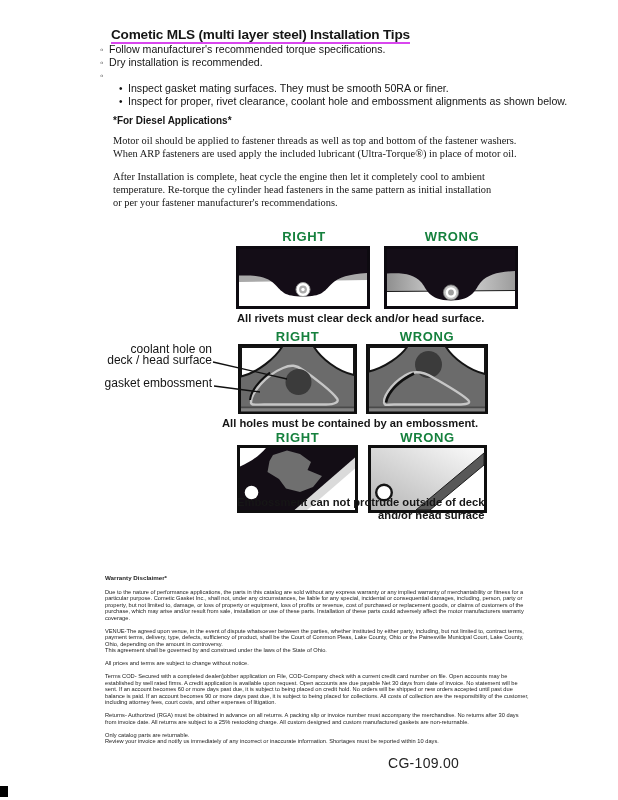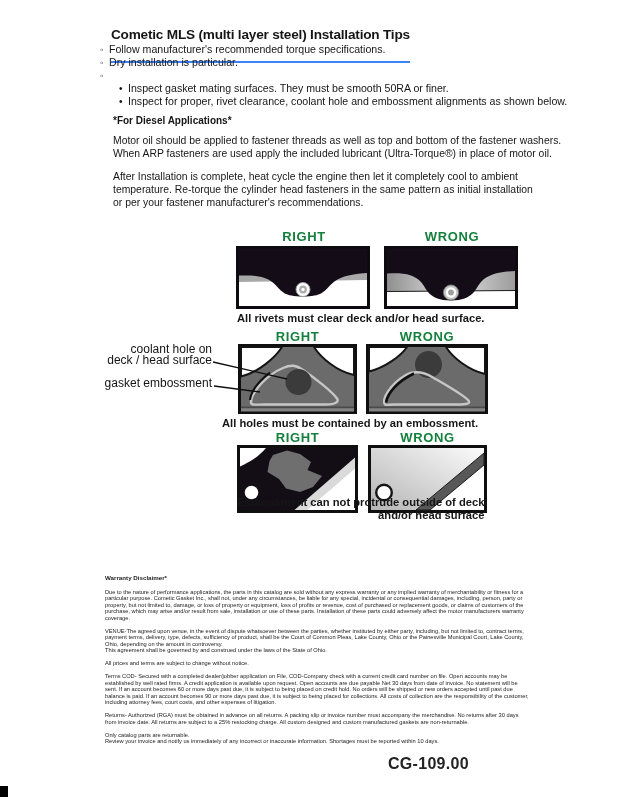--- a/index.html
+++ b/index.html
@@ -5,53 +5,53 @@
   html,body{margin:0;padding:0;}
   body{
     width:618px;height:800px;position:relative;background:#ffffff;
     font-family:"Liberation Sans","DejaVu Sans",sans-serif;color:#161616;
     overflow:hidden;
   }
   .abs{position:absolute;}
   .pre{white-space:pre-line;}
   .title{
     left:111px;top:18px;font-size:13.6px;font-weight:bold;letter-spacing:-0.2px;
-    border-bottom:2px solid #3b82f6;padding-bottom:19px;display:inline-block;
+    border-bottom:2px solid #d946ef;padding-bottom:0;display:inline-block;
   }
   .intro{left:100px;top:43px;width:505px;font-size:10.6px;line-height:13px;}
   .b-row{display:flex;align-items:flex-start;}
   .b-row.sub{padding-left:19px;}
   .b-mark{width:9px;flex:0 0 9px;font-size:10px;line-height:13px;color:#333;}
   .b-mark.solid{color:#111;}
   .diesel{left:113px;top:114px;width:500px;font-size:10.4px;line-height:13px;}
   .diesel h2{font-size:10px;font-weight:bold;margin:0 0 7px 0;}
-  .diesel p{margin:0 0 10px 0;}
+  .diesel p{margin:0 0 10px 0;font-family:Liberation Serif, serif;}
   .dg-label{font-size:13px;font-weight:bold;letter-spacing:0.6px;text-align:center;color:#15803d;}
   .caption{font-size:11.2px;font-weight:bold;color:#161616;line-height:12.5px;text-align:right;}
   .ann{font-size:12px;line-height:11px;text-align:right;color:#141414;}
   .warranty{left:105px;top:575px;width:426px;font-size:5.7px;line-height:6.5px;color:#222;}
   .warranty h3{font-size:6.2px;font-weight:bold;margin:0 0 7px 0;}
   .warranty p{margin:0 0 6.5px 0;}
-  .footer-code{left:388px;top:755px;font-size:16px;color:#232323;letter-spacing:0.3px;font-weight:bold;}
+  .footer-code{left:388px;top:755px;font-size:14px;color:#232323;letter-spacing:0.3px;}
   .corner-mark{left:0;top:786px;width:8px;height:11px;background:#000;}
   svg{display:block;}
 </style>
 </head>
 <body>
 
 <h1 class="abs title">Cometic MLS (multi layer steel) Installation Tips</h1>
 
 <div class="abs intro">
   <div class="b-row">
     <span class="b-mark">◦</span>
     <span>Follow manufacturer's recommended torque specifications.</span>
   </div>
   <div class="b-row">
     <span class="b-mark">◦</span>
-    <span>Dry installation is particular.</span>
+    <span>Dry installation is recommended.</span>
   </div>
   <div class="b-row">
     <span class="b-mark">◦</span>
   </div>
   <div class="b-row sub">
     <span class="b-mark solid">•</span>
     <span>Inspect gasket mating surfaces.  They must be smooth 50RA or finer.</span>
   </div>
   <div class="b-row sub">
     <span class="b-mark solid">•</span>

